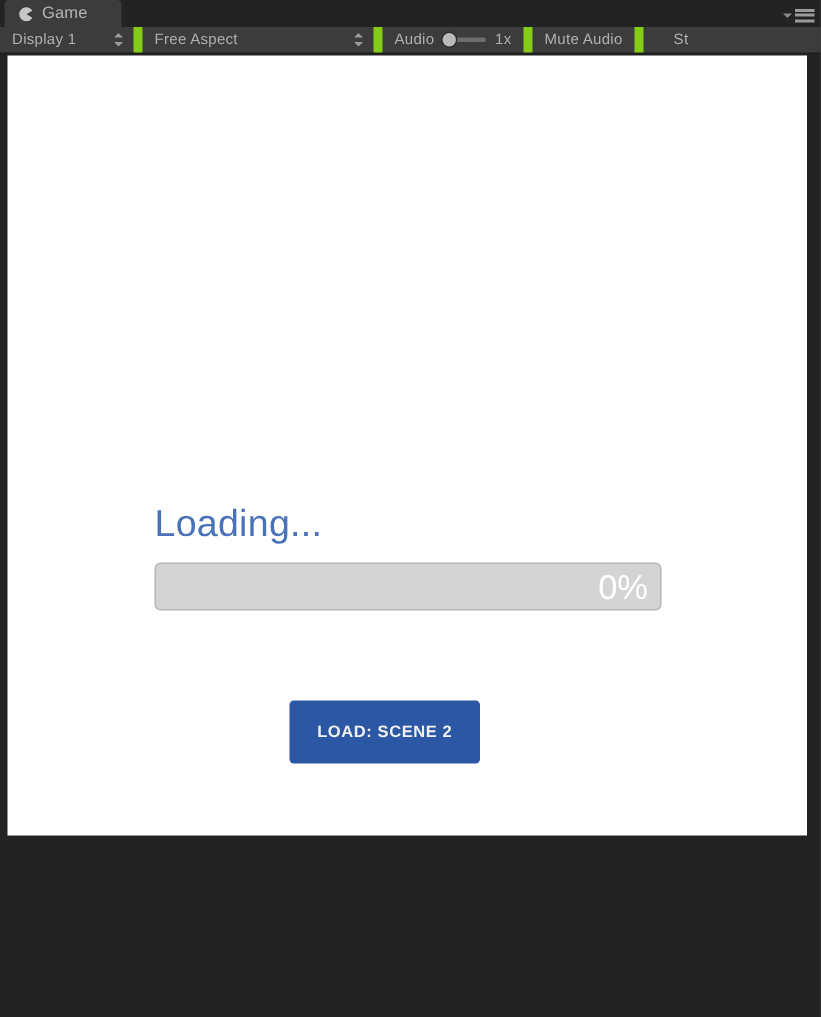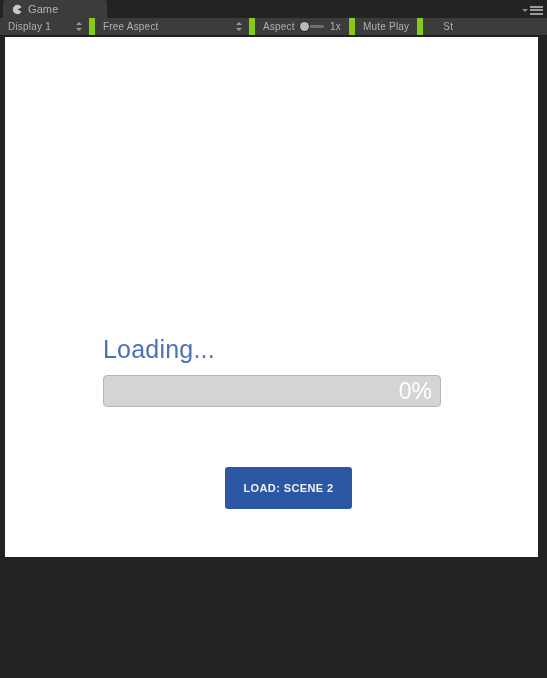--- a/index.html
+++ b/index.html
@@ -26,21 +26,21 @@
   .tab-strip {
     position: absolute;
     left: 0; top: 0;
     width: 547px;
     height: 18px;
     background: #232323;
   }
   .tab {
     position: absolute;
     left: 3px; top: 0;
-    width: 104px;
+    width: 78px;
     height: 18px;
     background: #3c3c3c;
     border-top-left-radius: 3px;
     border-top-right-radius: 3px;
     display: flex;
     align-items: center;
     padding-left: 9px;
     box-sizing: border-box;
   }
   .tab-icon {
@@ -220,21 +220,21 @@
   .progress-text {
     position: relative;
     font-size: 23px;
     color: #ffffff;
     padding-right: 8px;
     line-height: 1;
   }
 
   .load-button {
     position: absolute;
-    left: 220px;
+    left: 188px;
     top: 430px;
     width: 127px;
     height: 42px;
     background: #2b57a4;
     border: none;
     border-radius: 3px;
     color: #f2f2f2;
     font-family: "Liberation Sans", sans-serif;
     font-size: 11px;
     font-weight: bold;
@@ -275,29 +275,29 @@
       <span>Display 1</span>
       <span class="updown"></span>
     </div>
 
     <div class="tb-item tb-aspect">
       <span>Free Aspect</span>
       <span class="updown"></span>
     </div>
 
     <div class="tb-item tb-scale">
-      <span class="scale-label">Aspect</span>
+      <span class="scale-label">Audio</span>
       <span class="slider">
         <span class="slider-track"></span>
         <span class="slider-handle" style="left: 0%;"></span>
       </span>
       <span class="scale-value">1x</span>
     </div>
 
-    <div class="tb-item tb-mute">Mute Play</div>
+    <div class="tb-item tb-mute">Mute Audio</div>
     <div class="tb-item tb-stats">St</div>
   </div>
 
   <div class="game-frame">
     <div class="game-view">
 
       <div class="loading-title">Loading...</div>
 
       <div class="progress-bar">
         <span class="progress-fill" style="width: 0%;"></span>

